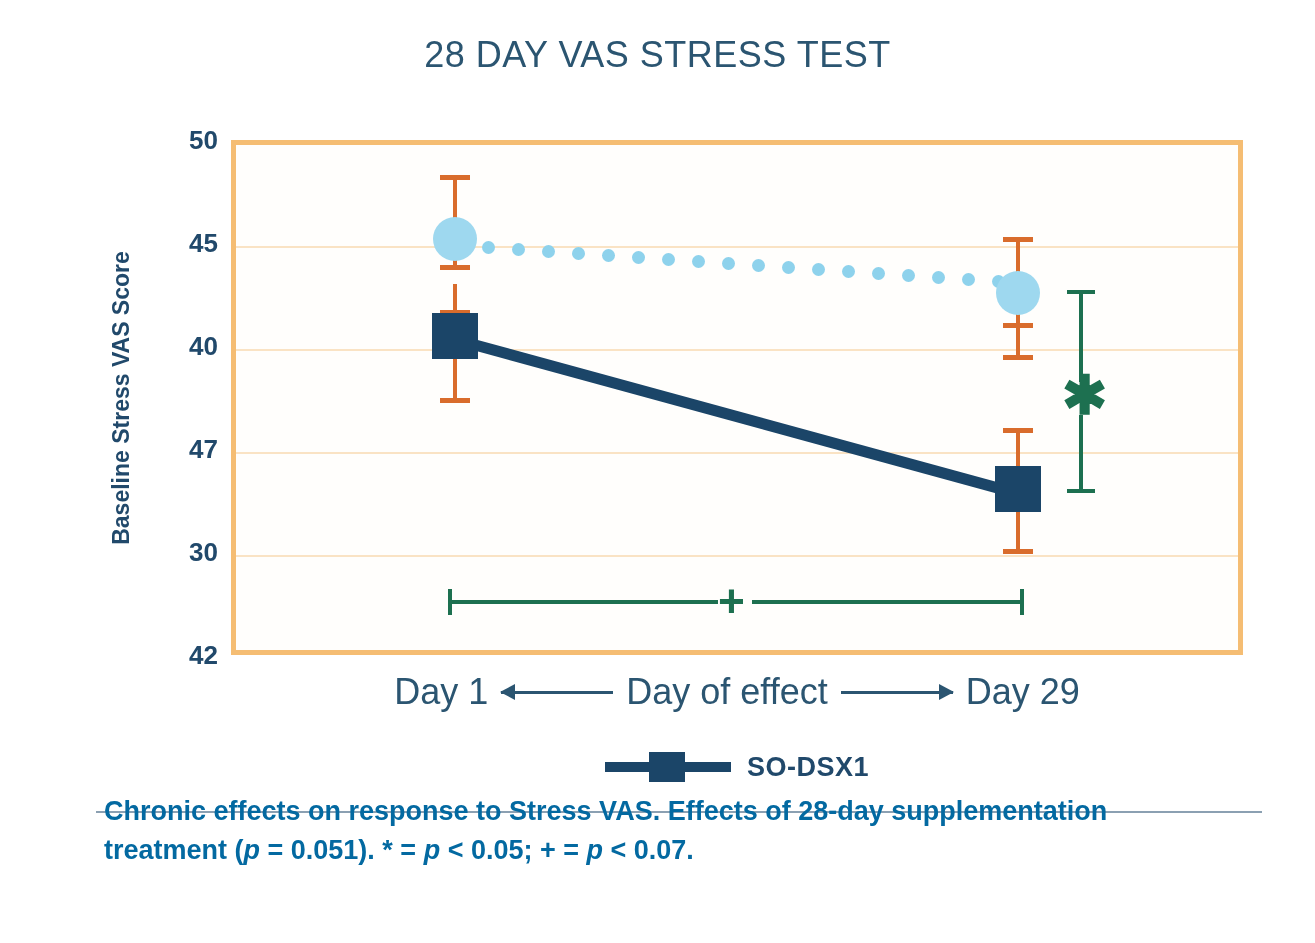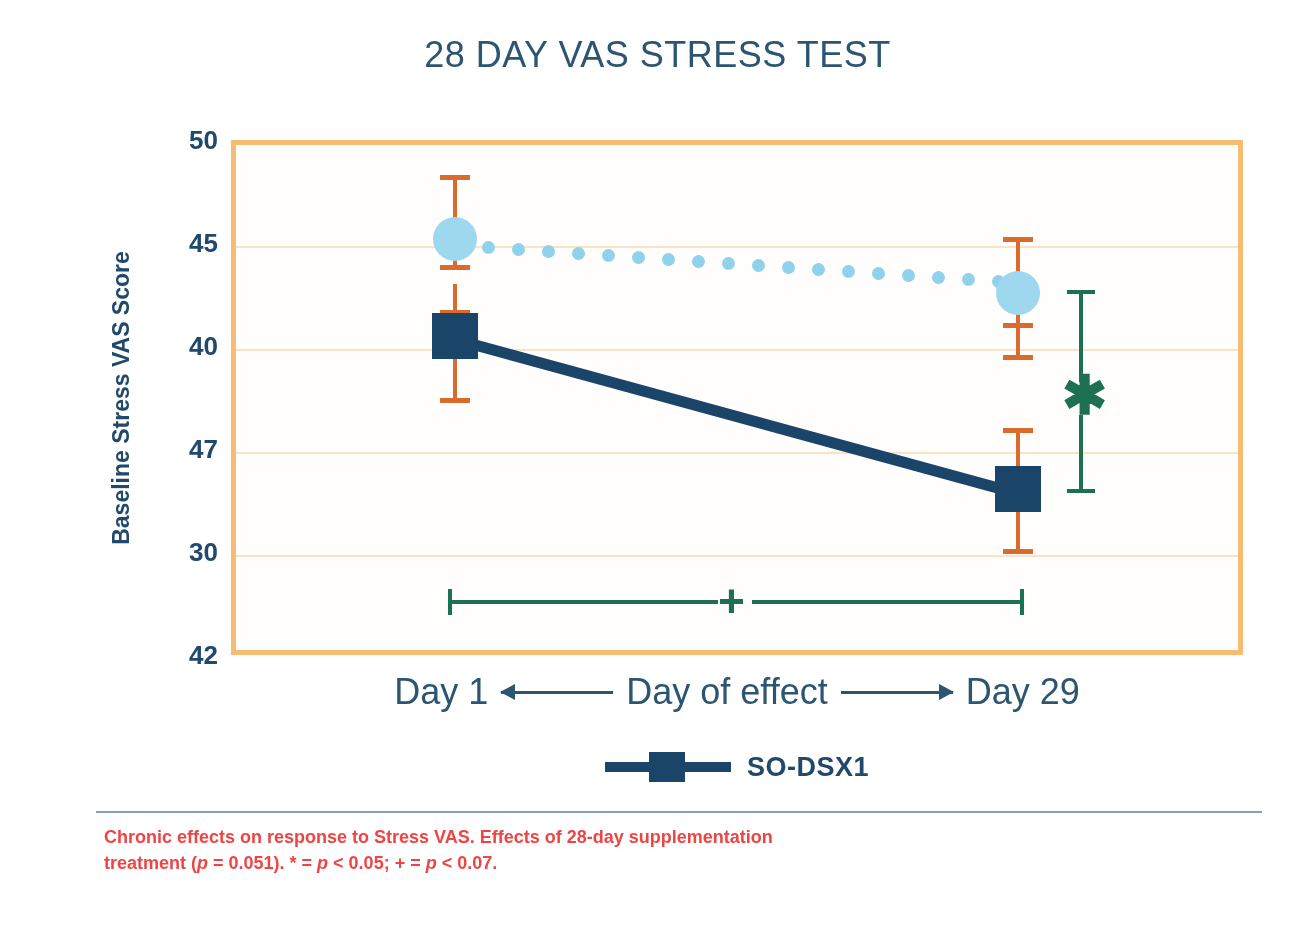--- a/index.html
+++ b/index.html
@@ -110,22 +110,22 @@
   .swatch-sq .sq{position:absolute;top:2px;left:44px;width:36px;height:30px;background:#1b4568;}
   .swatch-dot{position:relative;width:126px;height:34px;display:flex;align-items:center;justify-content:center;gap:8px;}
   .swatch-dot i{display:block;width:12px;height:12px;border-radius:50%;background:#8ed2ec;}
   .swatch-dot i.big{width:30px;height:30px;background:#9ed8ef;}
 
   
   .divider{
     position:absolute;left:96px;top:811px;width:1166px;height:2px;background:#8ba0b2;
   }
   .caption{
-    position:absolute;left:104px;top:824px;width:1160px;
-    font-size:18px;line-height:1.45;color:#ef4444;font-weight:bold;
+    position:absolute;left:104px;top:792px;width:1160px;
+    font-size:27px;line-height:1.45;color:#0369a1;font-weight:bold;
   }
   .caption i{font-style:italic;}
 </style>
 </head>
 <body>
 
 <div class="figure">
 
   <div class="chart-title">28 DAY VAS STRESS TEST</div>
 

